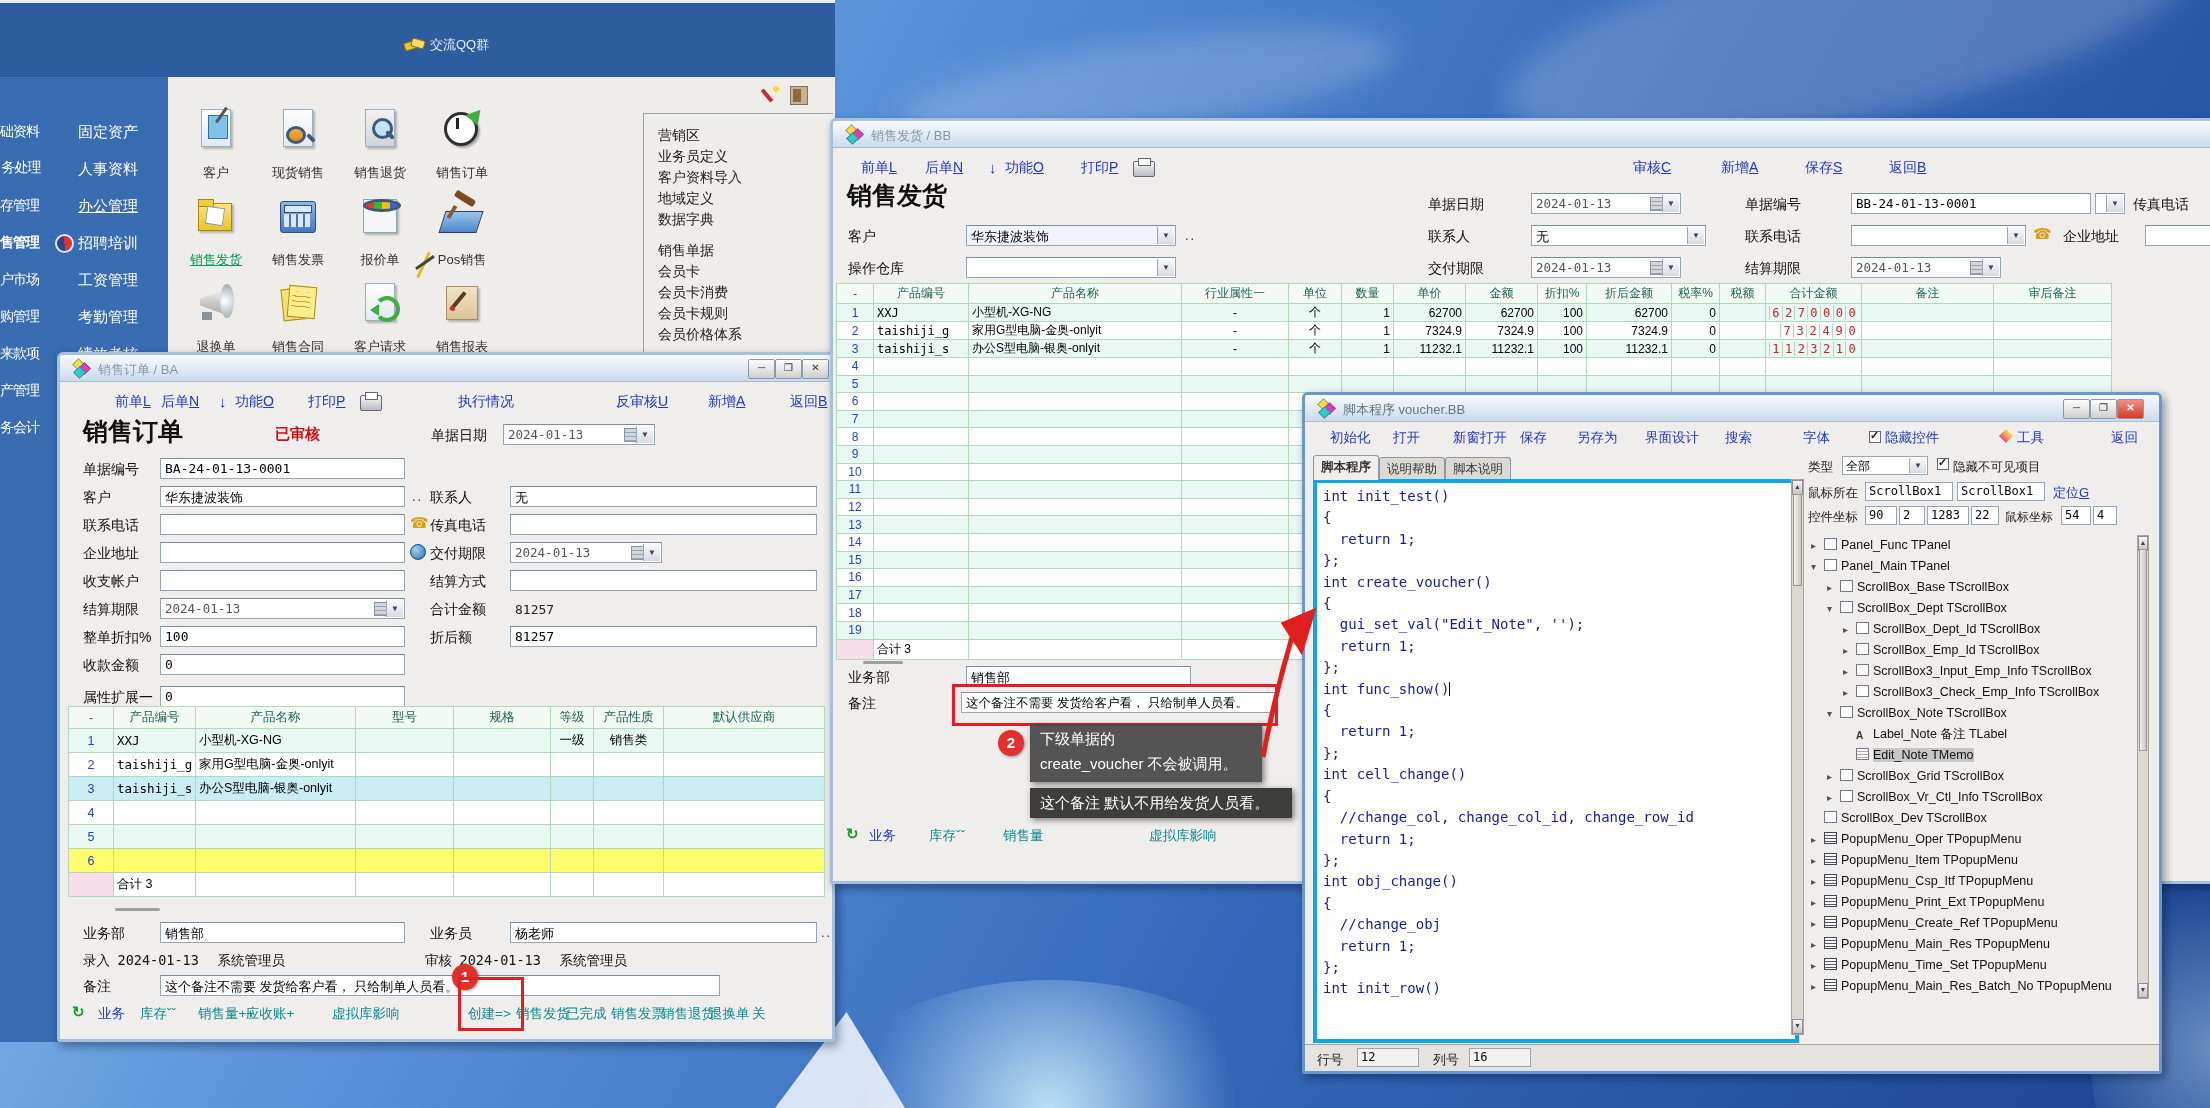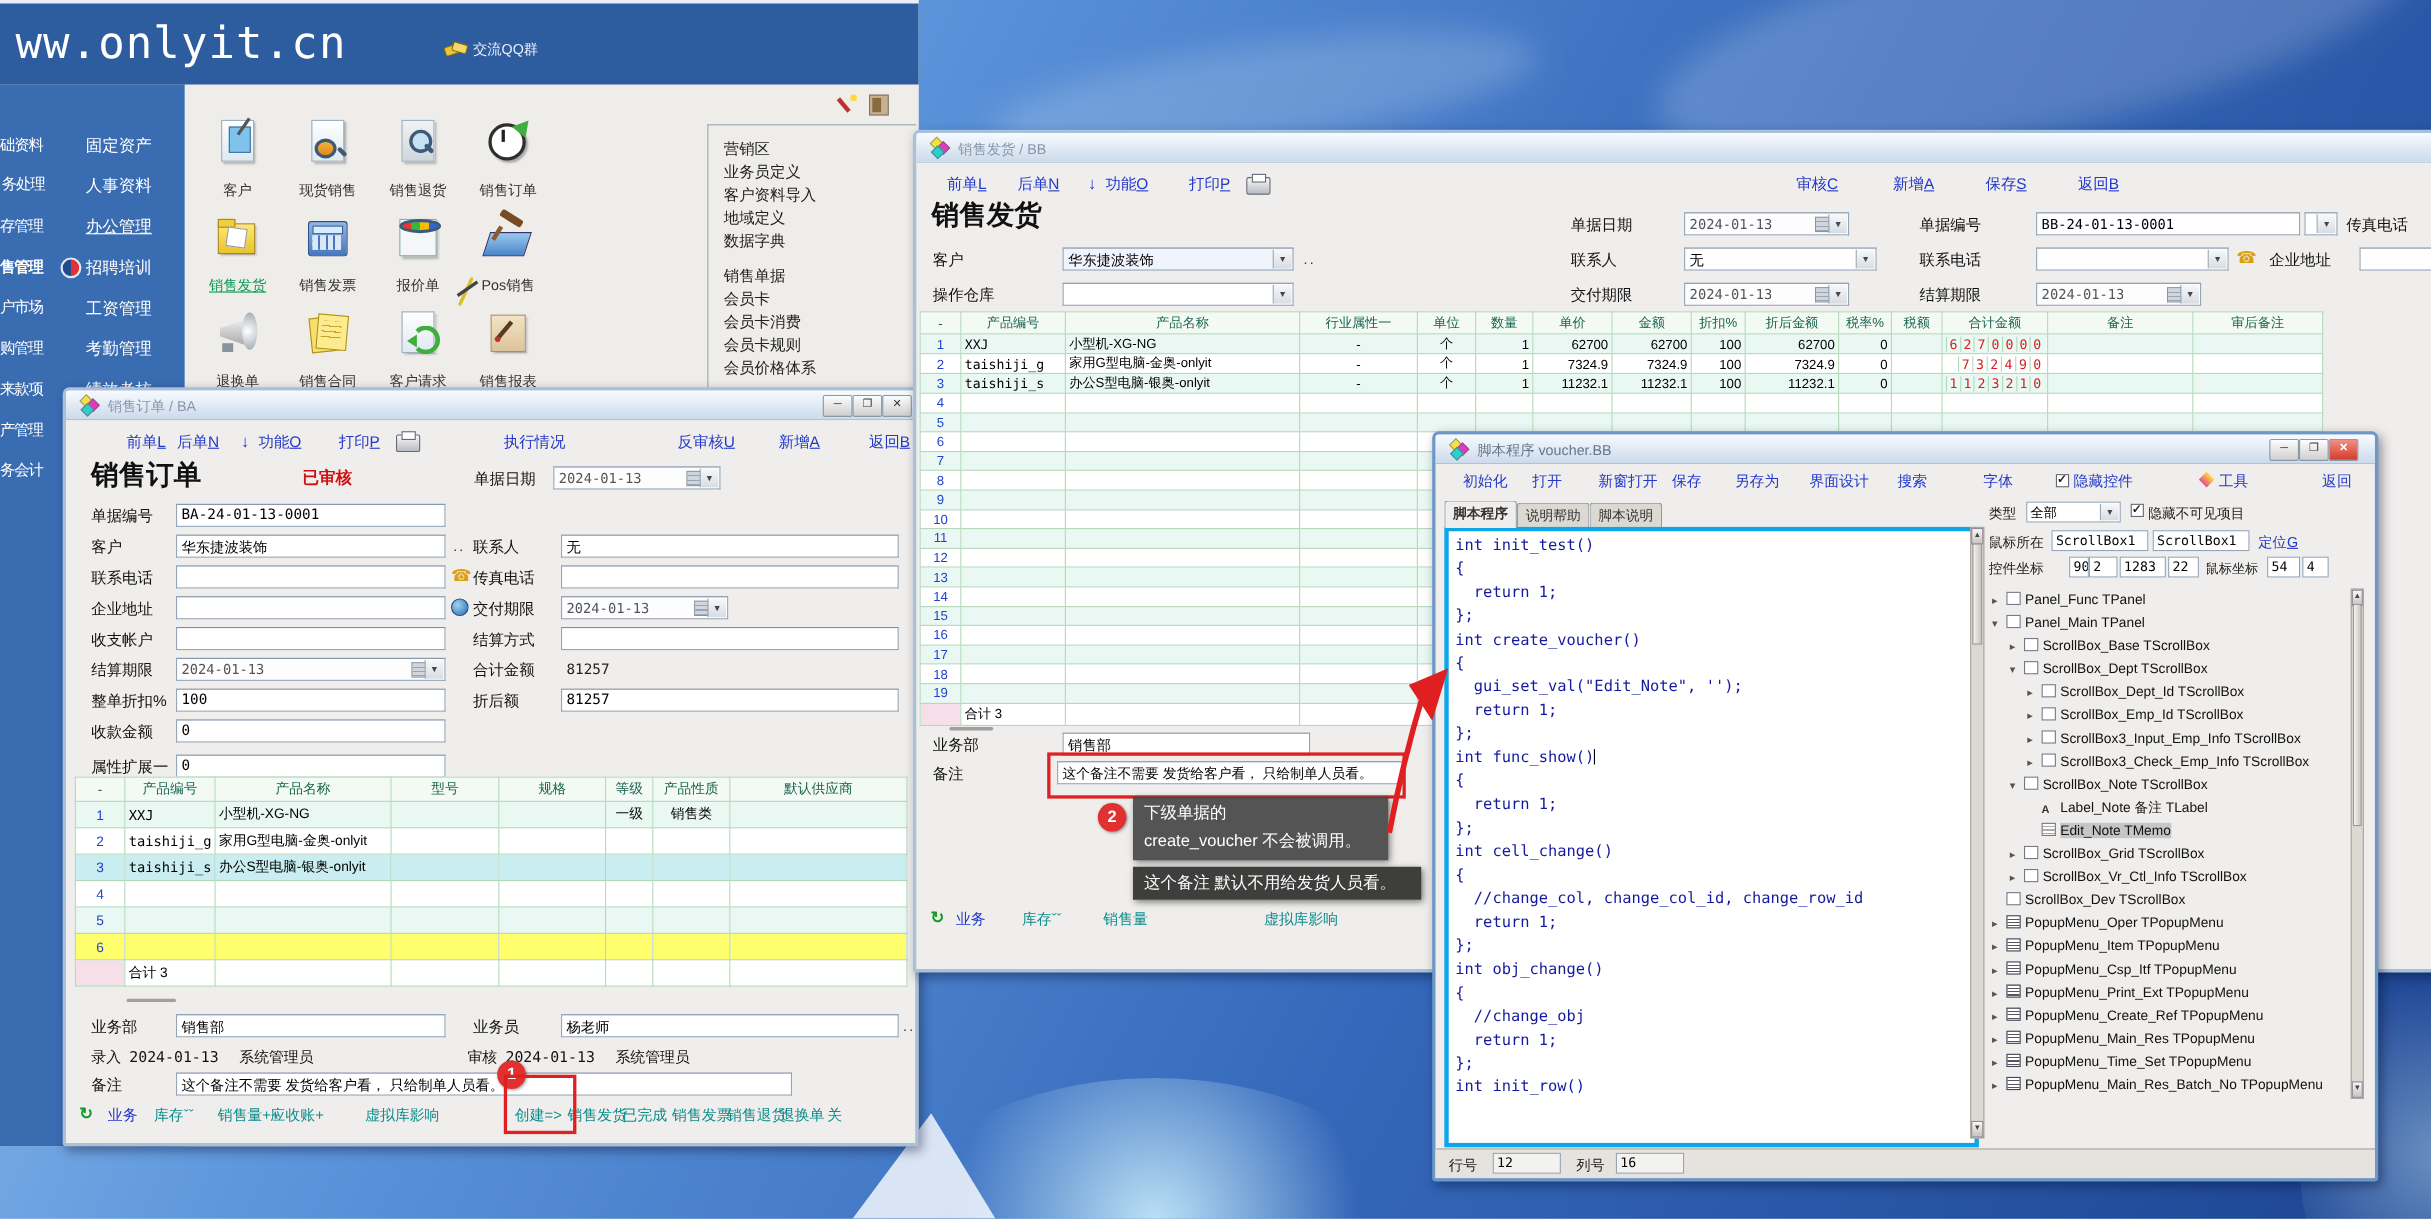--- a/index.html
+++ b/index.html
@@ -152,21 +152,20 @@
 <body>
 
 <div class="streak" style="left:1500px;top:-60px;width:700px;height:180px;transform:rotate(-12deg)"></div>
 <div class="streak" style="left:900px;top:40px;width:500px;height:90px;transform:rotate(-8deg)"></div>
 <div class="glow" style="left:820px;top:980px;width:460px;height:260px"></div>
 <div class="wedge" style="left:775px;top:1012px;width:130px;height:96px"></div>
 <div class="glow" style="left:2090px;top:860px;width:260px;height:380px;opacity:.5"></div>
 
 <div class="mainwin">
   <div class="banner">
-    <div class="url">ww.onlyit.cn</div>
     <div class="hands">
         <i></i>
         <i></i>
       </div>
     <div class="qqgrp">交流QQ群</div>
   </div>
   <div class="sidebar" id="sidebar">
       <div class="snav cut" style="left: 0px; top: 46px;">础资料</div>
       <div class="snav cut" style="left: 0px; top: 82px; text-align: center;">务处理</div>
       <div class="snav cut" style="left: 0px; top: 120px;">存管理</div>
@@ -1029,21 +1028,21 @@
   <div class="insp-lbl" style="left:503px;top:64px">类型</div>
   <div class="insp-box" style="left:537px;top:61px;width:86px;font-family:'Liberation Sans',sans-serif"><span>全部</span><span class="ddlbtn" style="line-height:15px">▼</span></div>
   <span class="chk on" style="left:632px;top:63px"></span>
   <div class="insp-lbl" style="left:648px;top:64px">隐藏不可见项目</div>
   <div class="insp-lbl" style="left:503px;top:90px">鼠标所在</div>
   <div class="insp-box" style="left:560px;top:87px;width:88px"><span>ScrollBox1</span></div>
   <div class="insp-box" style="left:652px;top:87px;width:88px"><span>ScrollBox1</span></div>
   <div class="navlink" style="left:748px;top:89px;font-size:13px"><span>定位</span><u>G</u></div>
   <div class="insp-lbl" style="left:503px;top:114px">控件坐标</div>
   <div id="ctl-boxes">
-      <div class="insp-box" style="left: 576px; top: 111px; width: 18px;">90</div>
+      <div class="insp-box" style="left: 560px; top: 111px; width: 32px;">90</div>
       <div class="insp-box" style="left: 594px; top: 111px; width: 26px;">2</div>
       <div class="insp-box" style="left: 622px; top: 111px; width: 42px;">1283</div>
       <div class="insp-box" style="left: 666px; top: 111px; width: 28px;">22</div>
     </div>
   <div class="insp-lbl" style="left:700px;top:114px;font-size:12px">鼠标坐标</div>
   <div id="xy-boxes">
       <div class="insp-box" style="left: 756px; top: 111px; width: 30px;">54</div>
       <div class="insp-box" style="left: 788px; top: 111px; width: 24px;">4</div>
     </div>
 

